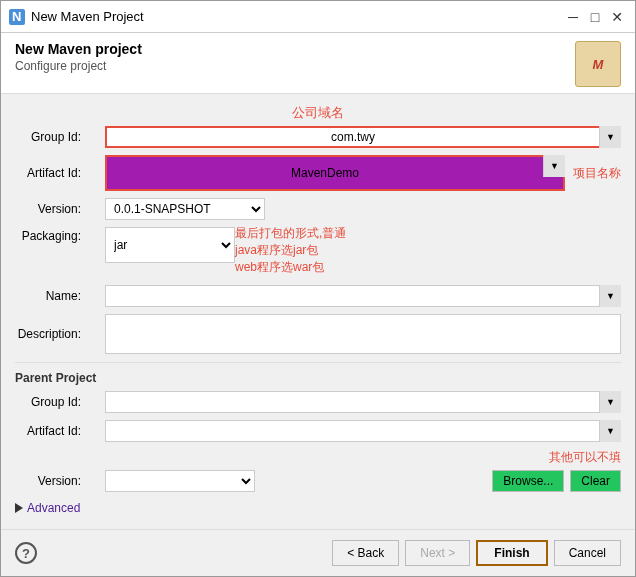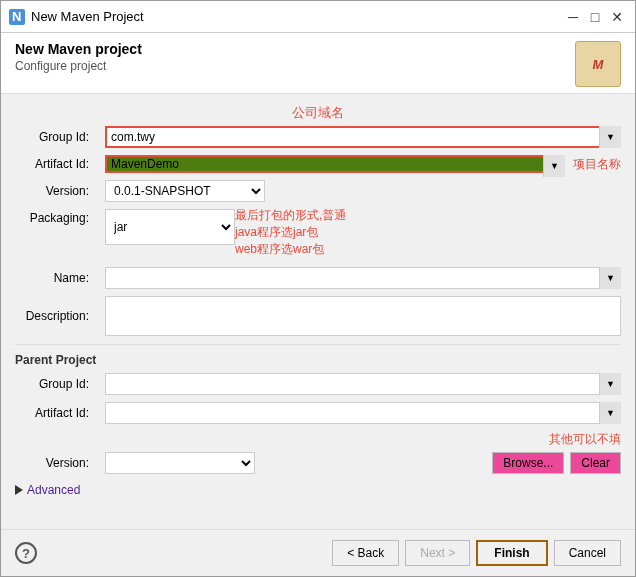--- a/index.html
+++ b/index.html
@@ -137,21 +137,21 @@
     .form-row {
       display: flex;
       align-items: center;
       margin-bottom: 7px;
       position: relative;
     }
 
     .form-label {
       width: 90px;
       text-align: right;
-      padding-right: 16px;
+      padding-right: 24px;
       color: #000;
       font-size: 12px;
       flex-shrink: 0;
     }
 
     .form-select-wrapper {
       display: flex;
       align-items: center;
       gap: 4px;
       flex: 1;
@@ -177,21 +177,21 @@
       font-weight: bold;
       color: #333;
       margin-bottom: 6px;
       margin-top: 4px;
     }
 
     .btn-small {
       height: 22px;
       padding: 0 10px;
       border: 1px solid #bbb;
-      background: #ec4899;
+      background: #22c55e;
       cursor: pointer;
       font-size: 12px;
     }
 
     .advanced-section {
       display: flex;
       align-items: center;
       gap: 4px;
       margin-top: 6px;
       padding: 2px 0;
@@ -272,20 +272,21 @@
       position: relative;
     }
 
     .input-wrapper input {
       width: 100%;
       height: 22px;
       border: 1px solid #ccc;
       padding: 1px 24px 1px 4px;
       font-size: 12px;
       background: #fff;
+      text-align: center;
     }
 
     .input-wrapper .drop-btn {
       position: absolute;
       right: 0;
       top: 0;
       width: 22px;
       height: 22px;
       background: #e1e1e1;
       border-left: 1px solid #ccc;
@@ -348,21 +349,21 @@
       <div class="form-label">Group Id:</div>
       <div class="input-wrapper">
         <input type="text" class="input-red-border" value="com.twy" style="width: 100%; height: 22px; border: 2px solid rgb(231, 76, 60); padding: 1px 24px 1px 4px; font-size: 12px; background: rgb(255, 255, 255);">
         <div class="drop-btn">▼</div>
       </div>
     </div>
 
     <div class="form-row" style="position:relative;">
       <div class="form-label">Artifact Id:</div>
       <div class="input-wrapper">
-        <input type="text" class="input-red-border" value="MavenDemo" style="width: 100%; height: 18px; border: 2px solid rgb(231, 76, 60); padding: 1px 24px 1px 4px; font-size: 12px; background: #4d7c0f;">
+        <input type="text" class="input-red-border" value="MavenDemo" style="width: 100%; height: 36px; border: 2px solid rgb(231, 76, 60); padding: 1px 24px 1px 4px; font-size: 12px; background: #a21caf;">
         <div class="drop-btn">▼</div>
       </div>
       <span class="artifact-row-label">项目名称</span>
     </div>
 
     <div class="form-row">
       <div class="form-label">Version:</div>
       <div class="form-select-wrapper">
         <select class="form-select" style="width:160px; height:22px; border:1px solid #ccc; font-size:12px;">
           <option>0.0.1-SNAPSHOT</option>

